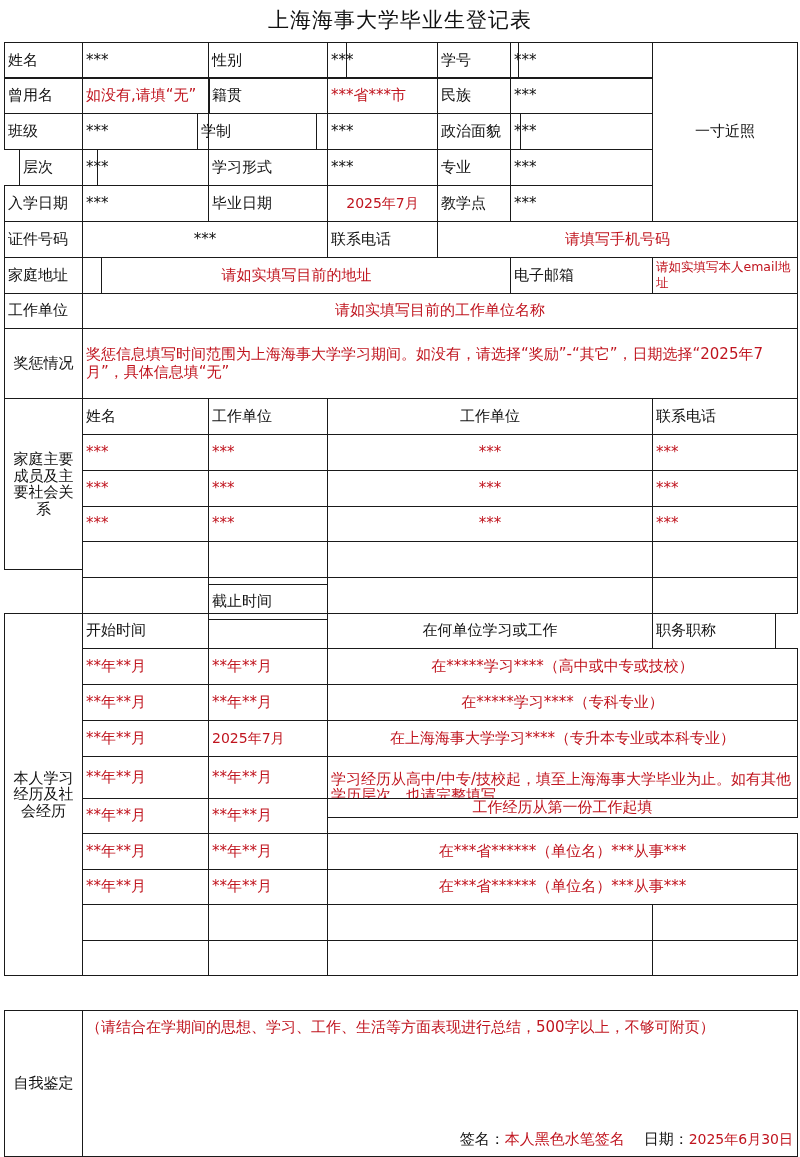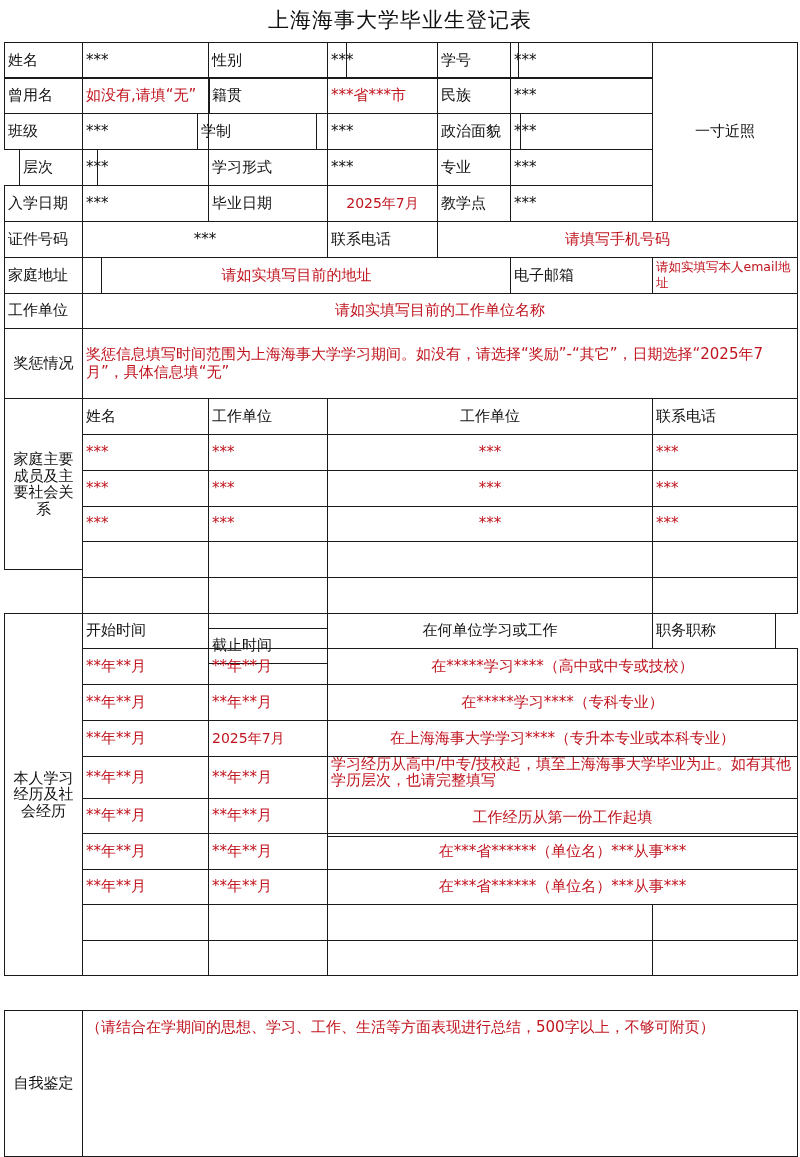--- a/index.html
+++ b/index.html
@@ -106,43 +106,43 @@
 <div class="cell" style="left:652px;top:541px;width:146px;height:37px"></div>
 
 <div class="cell" style="left:82px;top:577px;width:127px;height:37px"></div>
 <div class="cell" style="left:208px;top:577px;width:120px;height:37px"></div>
 <div class="cell c" style="left:327px;top:577px;width:326px;height:37px"></div>
 <div class="cell" style="left:652px;top:577px;width:146px;height:37px"></div>
 
 <div class="cell vlabel" style="left:4px;top:613px;width:79px;height:363px">本人学习经历及社会经历</div>
 
 <div class="cell" style="left:82px;top:613px;width:127px;height:36px">开始时间</div>
-<div class="cell" style="left:208px;top:628px;width:120px;height:36px">截止时间</div>
+<div class="cell" style="left:208px;top:584px;width:120px;height:36px">截止时间</div>
 <div class="cell c" style="left:327px;top:613px;width:326px;height:36px">在何单位学习或工作</div>
 <div class="cell" style="left:652px;top:613px;width:124px;height:36px">职务职称</div>
 
 <div class="cell red" style="left:82px;top:648px;width:127px;height:37px">**年**月</div>
 <div class="cell red" style="left:208px;top:648px;width:120px;height:37px">**年**月</div>
 <div class="cell red c" style="left:327px;top:648px;width:471px;height:37px">在*****学习****（高中或中专或技校）</div>
 
 <div class="cell red" style="left:82px;top:684px;width:127px;height:37px">**年**月</div>
 <div class="cell red" style="left:208px;top:684px;width:120px;height:37px">**年**月</div>
 <div class="cell red c" style="left:327px;top:684px;width:471px;height:37px">在*****学习****（专科专业）</div>
 
 <div class="cell red" style="left:82px;top:720px;width:127px;height:37px">**年**月</div>
 <div class="cell red" style="left:208px;top:720px;width:120px;height:37px;font-size:14px">2025年7月</div>
 <div class="cell red c" style="left:327px;top:720px;width:471px;height:37px">在上海海事大学学习****（专升本专业或本科专业）</div>
 
 <div class="cell red" style="left:82px;top:756px;width:127px;height:43px">**年**月</div>
 <div class="cell red" style="left:208px;top:756px;width:120px;height:43px">**年**月</div>
-<div class="cell red wrap" style="left:327px;top:756px;width:471px;height:43px;line-height:1.05;align-items:flex-start;padding-top:0">学习经历从高中/中专/技校起，填至上海海事大学毕业为止。如有其他学历层次，也请完整填写</div>
+<div class="cell red wrap" style="left:327px;top:756px;width:471px;height:43px;line-height:1.05;align-items:flex-start;padding-top:15px">学习经历从高中/中专/技校起，填至上海海事大学毕业为止。如有其他学历层次，也请完整填写</div>
 
 <div class="cell red" style="left:82px;top:798px;width:127px;height:36px">**年**月</div>
 <div class="cell red" style="left:208px;top:798px;width:120px;height:36px">**年**月</div>
-<div class="cell red c" style="left:327px;top:798px;width:471px;height:39px">工作经历从第一份工作起填</div>
+<div class="cell red c" style="left:327px;top:798px;width:471px;height:20px">工作经历从第一份工作起填</div>
 
 <div class="cell red" style="left:82px;top:833px;width:127px;height:37px">**年**月</div>
 <div class="cell red" style="left:208px;top:833px;width:120px;height:37px">**年**月</div>
 <div class="cell red c" style="left:327px;top:833px;width:471px;height:37px">在***省******（单位名）***从事***</div>
 
 <div class="cell red" style="left:82px;top:869px;width:127px;height:36px">**年**月</div>
 <div class="cell red" style="left:208px;top:869px;width:120px;height:36px">**年**月</div>
 <div class="cell red c" style="left:327px;top:869px;width:471px;height:36px">在***省******（单位名）***从事***</div>
 
 <div class="cell" style="left:82px;top:904px;width:127px;height:37px"></div>
@@ -151,13 +151,17 @@
 <div class="cell" style="left:652px;top:904px;width:146px;height:37px"></div>
 
 <div class="cell" style="left:82px;top:940px;width:127px;height:36px"></div>
 <div class="cell" style="left:208px;top:940px;width:120px;height:36px"></div>
 <div class="cell" style="left:327px;top:940px;width:326px;height:36px"></div>
 <div class="cell" style="left:652px;top:940px;width:146px;height:36px"></div>
 
 <div class="cell c" style="left:4px;top:1010px;width:79px;height:147px">自我鉴定</div>
 <div class="cell selfeval red" style="left:82px;top:1010px;width:716px;height:147px">
   <div style="margin-bottom:4px">（请结合在学期间的思想、学习、工作、生活等方面表现进行总结，500字以上，不够可附页）</div>
+  <div class="sig">
+    <span style="color:#111">签名：</span><span class="red">本人黑色水笔签名</span>
+    <span style="color:#111;margin-left:14px">日期：</span><span class="red" style="font-size:14px">2025年6月30日</span>
+  </div>
 </div>
 
 </body></html>

